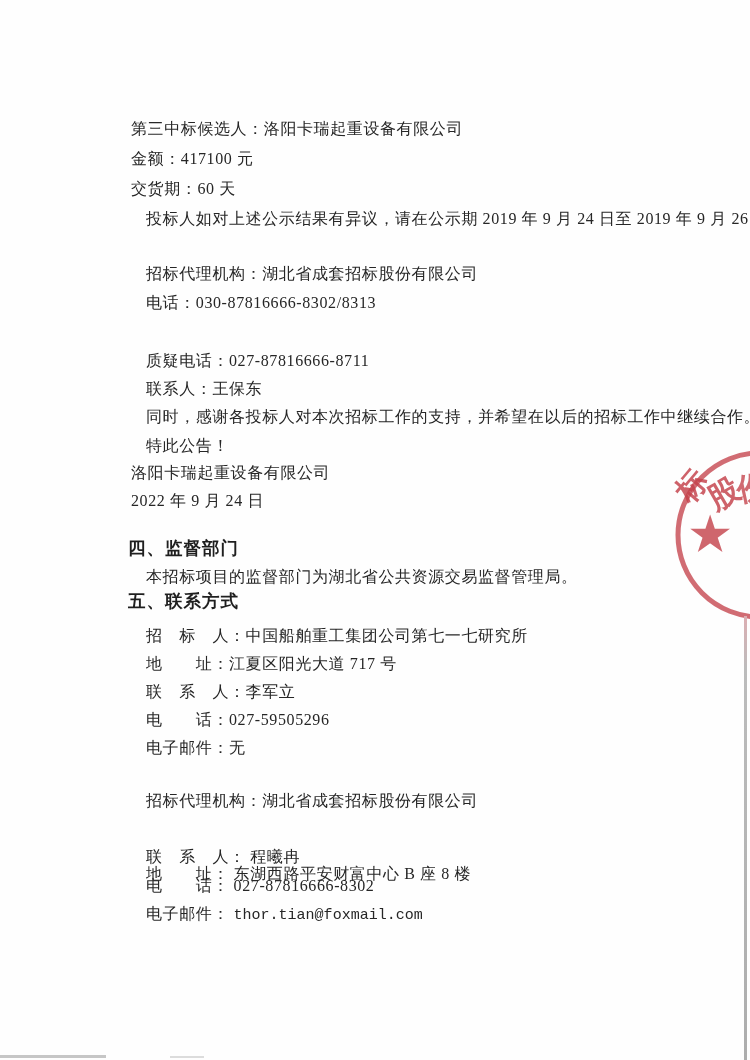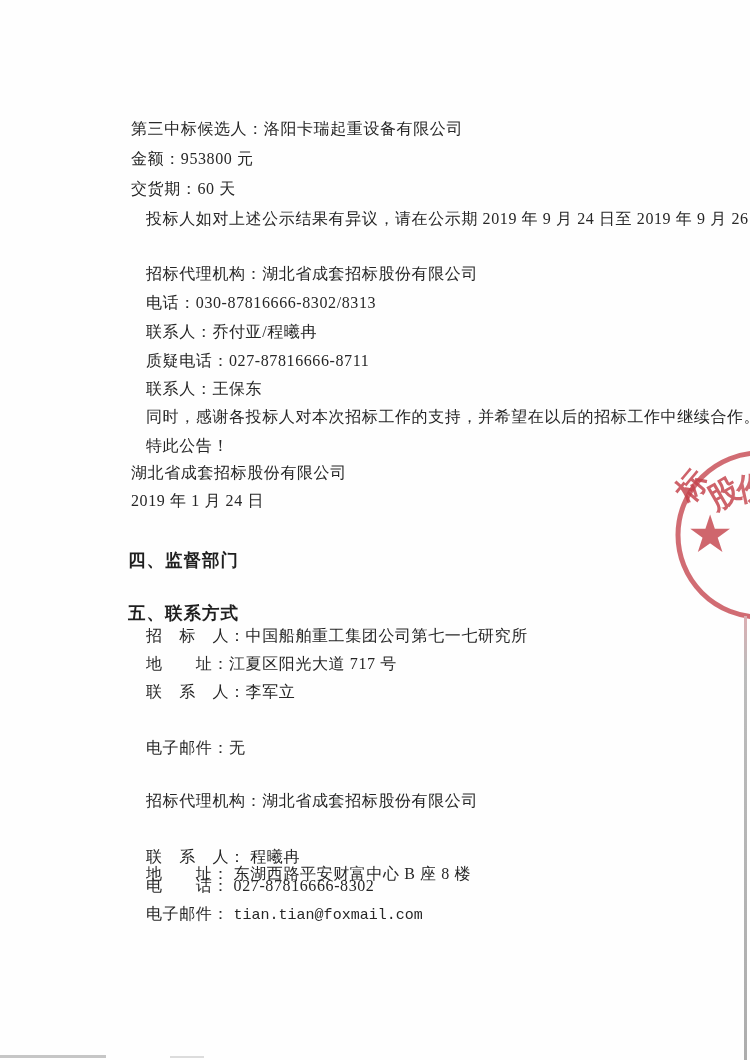--- a/index.html
+++ b/index.html
@@ -21,21 +21,20 @@
   }
   .base { left: 131px; }
   .ind  { left: 146px; }
   .head {
     left: 128px;
     font-family: "Liberation Sans", "DejaVu Sans", sans-serif;
     font-weight: 700;
     font-size: 17.5px;
     letter-spacing: 1px;
     color: #1f1f1f;
-    margin-top: 12px;
   }
   .mono { font-family: "Liberation Mono", "DejaVu Sans Mono", monospace; font-size: 15px; letter-spacing: 0; }
   .seal-svg {
     position: absolute;
     left: 640px;
     top: 428px;
     width: 220px;
     height: 220px;
     overflow: visible;
     pointer-events: none;
@@ -68,51 +67,52 @@
     height: 2px;
     background: #dcdcdc;
   }
 </style>
 </head>
 <body>
 
 <div class="page">
 
   <div class="ln base" style="top:119px">第三中标候选人：洛阳卡瑞起重设备有限公司</div>
-  <div class="ln base" style="top:149px">金额：953800 元</div>
+  <div class="ln base" style="top:149px">金额：417100 元</div>
   <div class="ln base" style="top:179px">交货期：60 天</div>
 
   <div class="ln ind" style="top:209px">投标人如对上述公示结果有异议，请在公示期 2019 年 9 月 24 日至 2019 年 9 月 26 日内按</div>
   <div class="ln ind" style="top:264px">招标代理机构：湖北省成套招标股份有限公司</div>
   <div class="ln ind" style="top:293px">电话：030-87816666-8302/8313</div>
-  <div class="ln ind" style="top:322px">联系人：乔付亚/程曦冉</div>
   <div class="ln ind" style="top:351px">质疑电话：027-87816666-8711</div>
   <div class="ln ind" style="top:379px">联系人：王保东</div>
 
   <div class="ln ind" style="top:407px">同时，感谢各投标人对本次招标工作的支持，并希望在以后的招标工作中继续合作。</div>
   <div class="ln ind" style="top:436px">特此公告！</div>
-  <div class="ln base" style="top:463px">湖北省成套招标股份有限公司</div>
-  <div class="ln base" style="top:491px">2019 年 1 月 24 日</div>
+  <div class="ln base" style="top:463px">洛阳卡瑞起重设备有限公司</div>
+  <div class="ln base" style="top:491px">2022 年 9 月 24 日</div>
 
   <div class="ln head" style="top:538px">四、监督部门</div>
+  <div class="ln ind" style="top:567px">本招标项目的监督部门为湖北省公共资源交易监督管理局。</div>
 
   <div class="ln head" style="top:591px">五、联系方式</div>
 
   <div class="ln ind" style="top:626px">招　标　人：中国船舶重工集团公司第七一七研究所</div>
   <div class="ln ind" style="top:654px">地　　址：江夏区阳光大道 717 号</div>
   <div class="ln ind" style="top:682px">联　系　人：李军立</div>
+  <div class="ln ind" style="top:710px">电　　话：027-59505296</div>
   <div class="ln ind" style="top:738px">电子邮件：无</div>
 
   <div class="ln ind" style="top:791px">招标代理机构：湖北省成套招标股份有限公司</div>
   <div class="ln ind" style="top:864px">地　　址：  东湖西路平安财富中心 B 座 8 楼</div>
   <div class="ln ind" style="top:847px">联　系　人：  程曦冉</div>
   <div class="ln ind" style="top:876px">电　　话：  027-87816666-8302</div>
   <div class="ln ind" style="top:904px">
     <span>电子邮件：</span>
-    <span class="mono">tian.tian@foxmail.com</span>
+    <span class="mono">thor.tian@foxmail.com</span>
   </div>
 
   <svg class="seal-svg" viewBox="0 0 220 220" xmlns="http://www.w3.org/2000/svg">
     <circle cx="120" cy="107" r="82" fill="none" stroke="#c23b44" stroke-width="5" opacity="0.75"></circle>
     <text class="seal-text" x="70" y="122" font-size="46" text-anchor="middle" fill="#c4414a" opacity="0.8">★</text>
     <text class="seal-text" x="52" y="68" font-size="31" text-anchor="middle" fill="#c4414a" opacity="0.82" transform="rotate(-50 52 58)">标</text>
     <text class="seal-text" x="84" y="76" font-size="31" text-anchor="middle" fill="#c4414a" opacity="0.82" transform="rotate(-30 84 66)">股</text>
     <text class="seal-text" x="112" y="70" font-size="31" text-anchor="middle" fill="#c4414a" opacity="0.78" transform="rotate(-12 112 60)">份</text>
   </svg>
 

